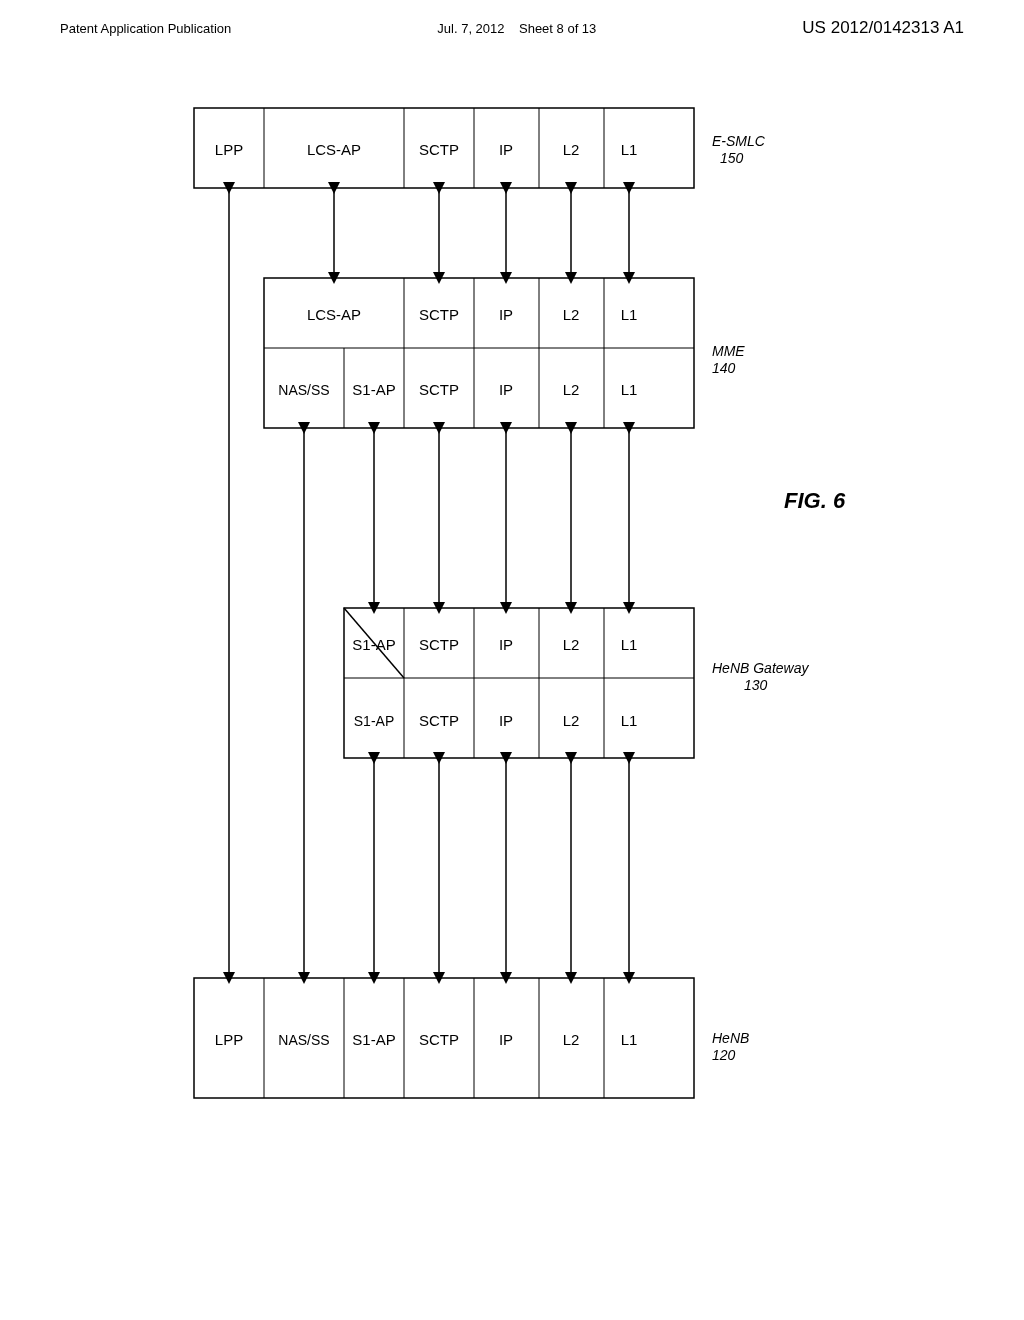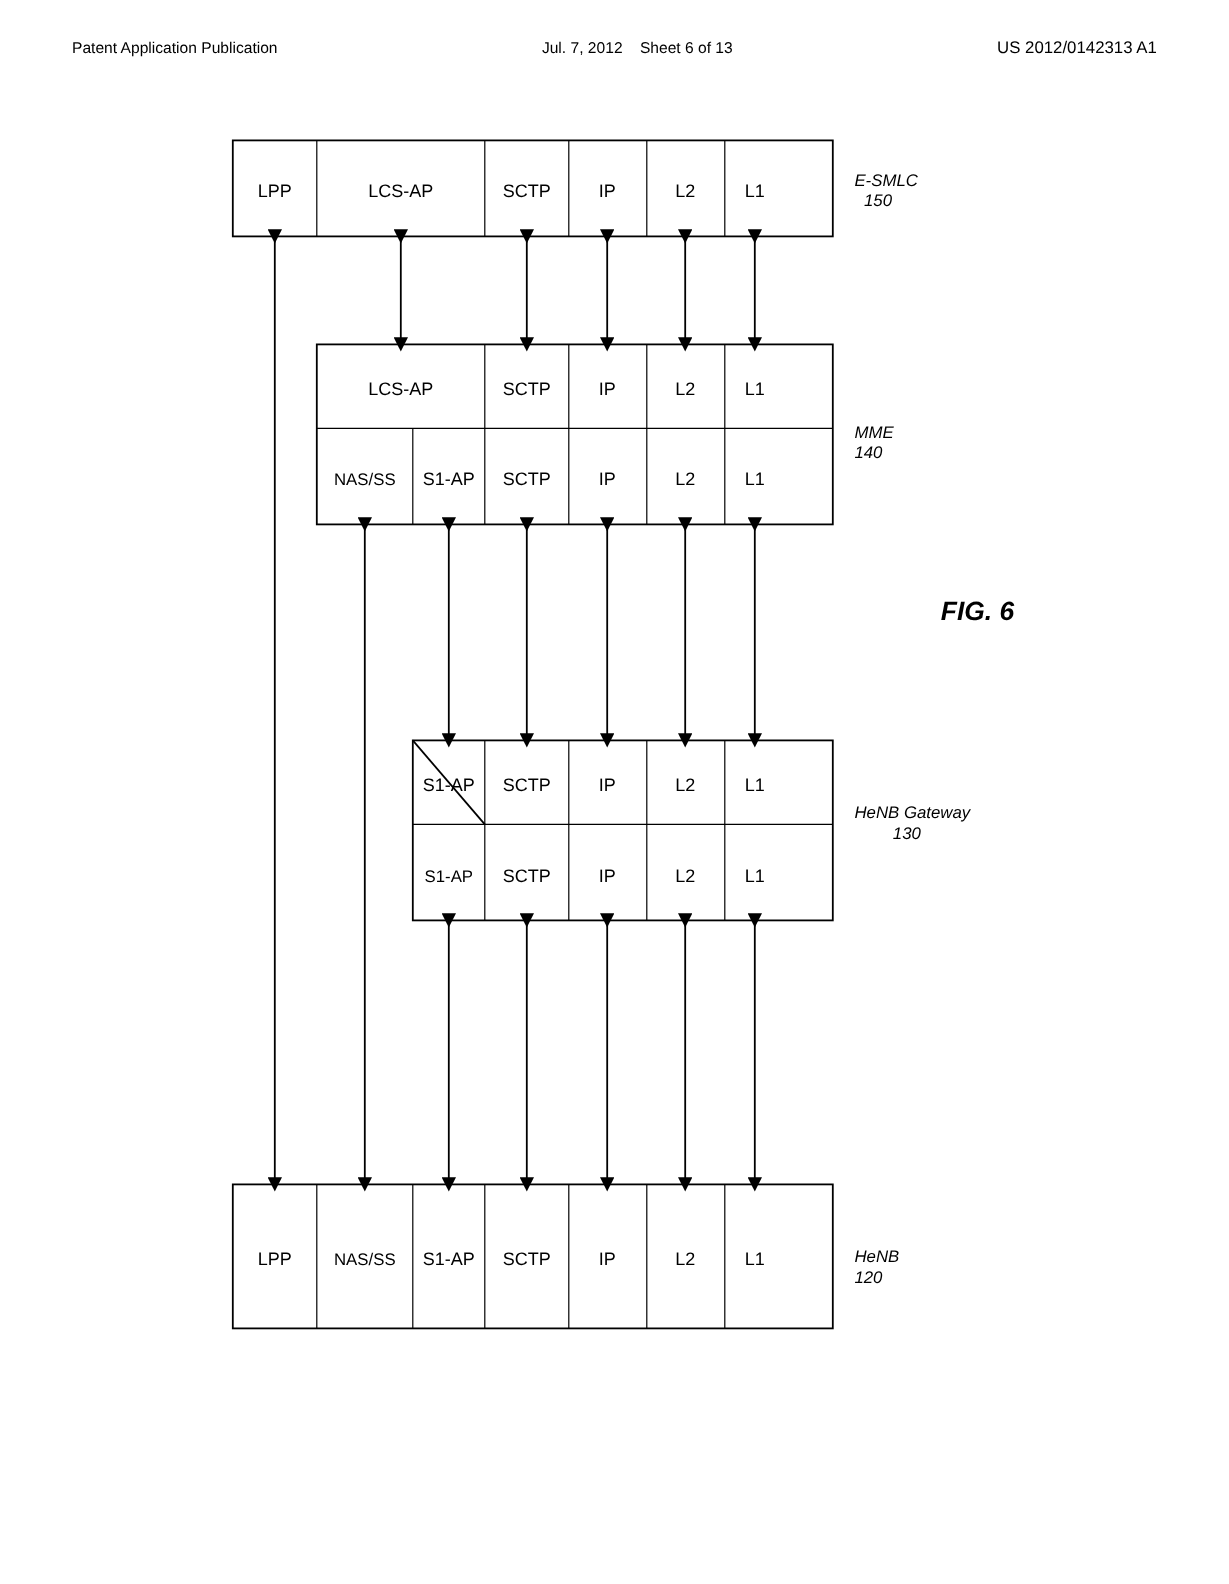--- a/index.html
+++ b/index.html
@@ -11,26 +11,25 @@
       overflow: hidden;
       position: relative;
     }
 
     .header {
       display: flex;
       justify-content: space-between;
       align-items: center;
       padding: 18px 60px 10px 60px;
       font-size: 13px;
-      margin-top: 13px;
     }
 
     .header-left { font-weight: normal; font-size: 13px; }
     .header-center { font-size: 13px; }
-    .header-right { font-size: 14px; }
+    .header-right { font-size: 17px; }
 
     .diagram-area {
       position: relative;
       width: 100%;
       height: calc(100% - 60px);
       display: flex;
       justify-content: flex-end;
       align-items: center;
     }
 
@@ -38,21 +37,21 @@
       display: block;
     }
   </style>
 </head>
 <body>
 
 <div class="header">
   <span class="header-left">Patent Application Publication</span>
   <span class="header-center">
     <span>Jul. 7, 2012</span>&nbsp;&nbsp;&nbsp;
-    <span>Sheet 6 of 13</span>
+    <span>Sheet 8 of 13</span>
   </span>
   <span class="header-right">US 2012/0142313 A1</span>
 </div>
 
 <div class="diagram-area">
   <svg class="diagram" width="860" height="1200" viewBox="0 0 860 1200">
 
     <defs>
       <marker id="arrow-up" markerWidth="8" markerHeight="8" refX="4" refY="4" orient="auto">
         <path d="M0,8 L4,0 L8,8" fill="none" stroke="#000" stroke-width="1.2"></path>

